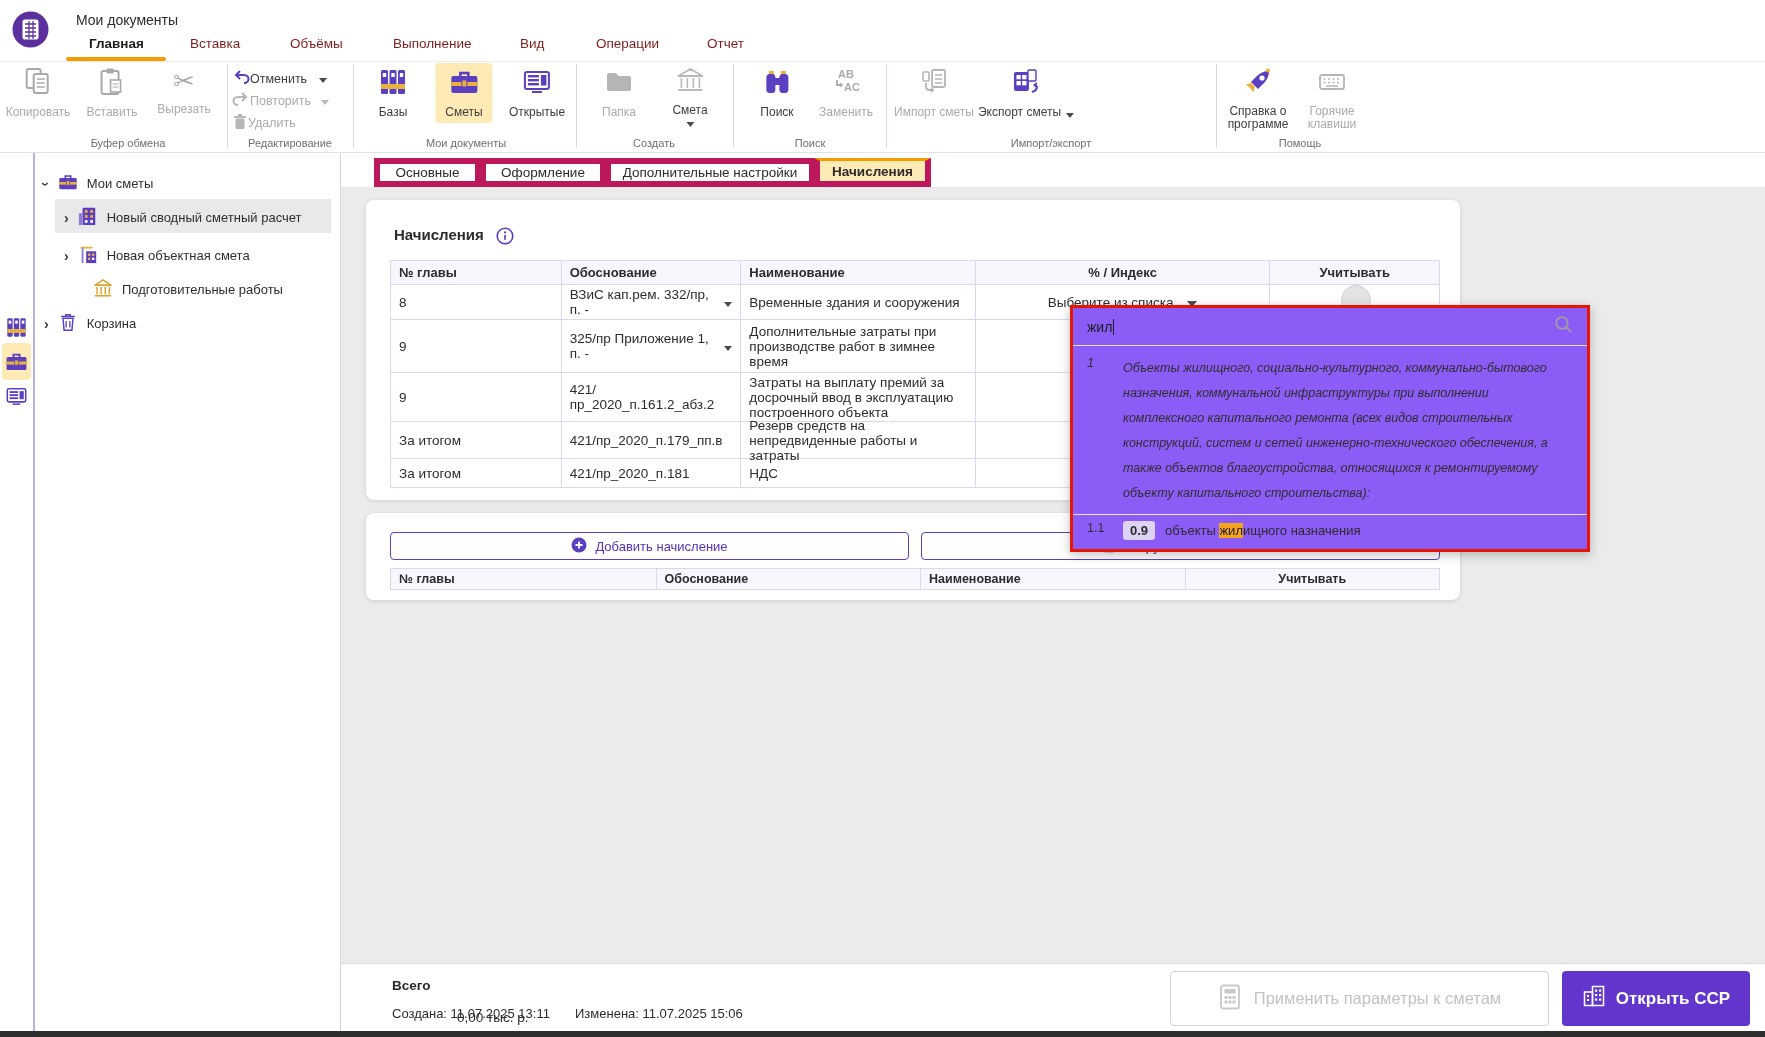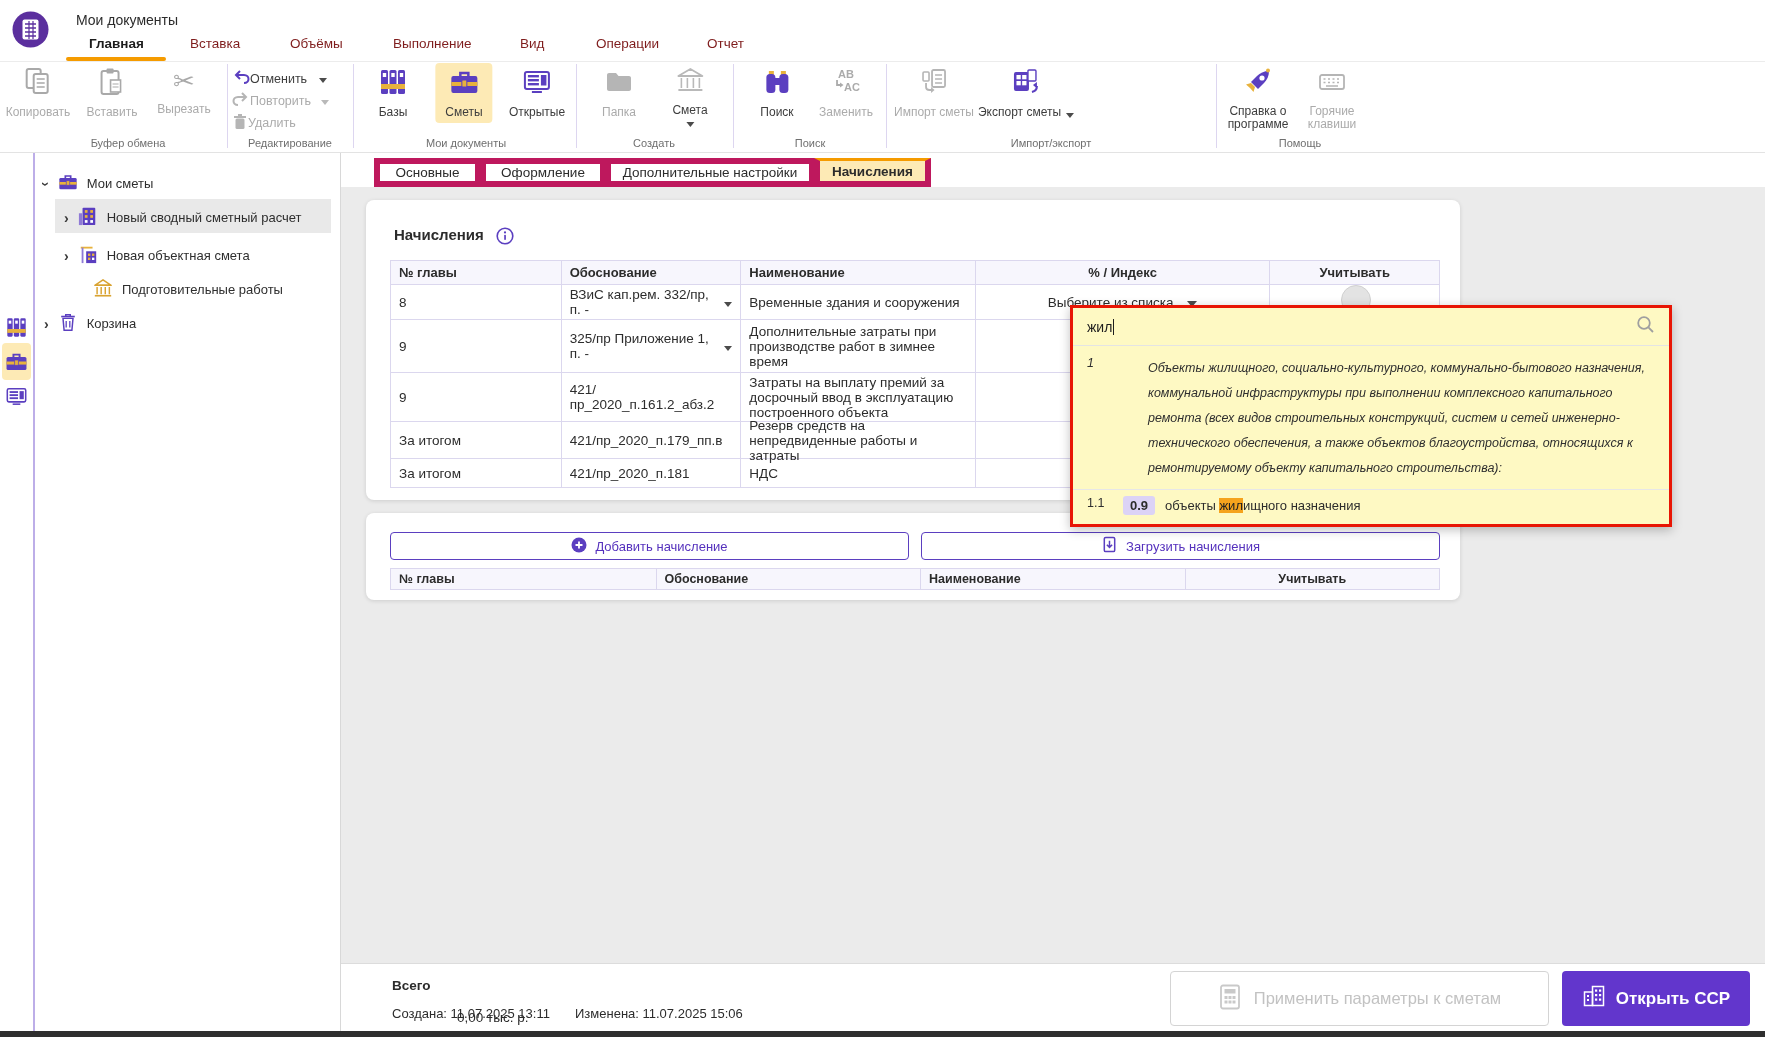--- a/index.html
+++ b/index.html
@@ -42,27 +42,27 @@
   .tbl{position:absolute;left:390px;top:260px;width:1050px;z-index:2;border:1px solid #dbd7ee;box-sizing:border-box;background:#fff;font-size:13.5px;}
   .trow{display:flex;border-top:1px solid #dbd7ee;}
   .trow:first-child{border-top:none;}
   .tcell{box-sizing:border-box;border-left:1px solid #dbd7ee;padding:4px 8px;display:flex;align-items:center;}
   .tcell:first-child{border-left:none;}
   .thead{background:#f7f6fd;font-weight:700;font-size:13px;}
   .c1{width:170px;} .c2{width:180px;} .c3{width:235px;} .c4{width:295px;} .c5{width:170px;}
   .between{justify-content:space-between;}
   .center{justify-content:center;}
   
-  .ddwn{position:absolute;left:1070px;top:305px;width:602px;box-sizing:border-box;background:#fef9c3;
+  .ddwn{position:absolute;left:1070px;top:305px;width:520px;box-sizing:border-box;background:#8b5cf6;
         border:3px solid #e81504;z-index:10;box-shadow:0 3px 10px rgba(0,0,0,.25);}
   .dd-search{height:37px;border-bottom:1px solid #e4e4e4;display:flex;align-items:center;padding:0 14px;}
   .dd-q{font-size:14px;color:#1e1e1e;border-right:1.5px solid #1e1e1e;padding-right:1px;}
   .dd-group{display:flex;padding:10px 14px 8px;border-bottom:1px solid #e7e7e7;}
   .dd-num{width:36px;font-size:12.5px;font-style:italic;color:#2f2f2f;flex:none;}
-  .dd-text{font-size:12.5px;font-style:italic;line-height:25px;color:#2f2f2f;width:535px;margin-left:25px;}
+  .dd-text{font-size:12.5px;font-style:italic;line-height:25px;color:#2f2f2f;width:535px;}
   .dd-item{display:flex;align-items:flex-start;padding:6px 14px 9px;}
   .badge{background:#dcd3f6;border-radius:3px;padding:2px 7px;font-weight:700;font-size:13px;margin-right:10px;}
   .hl{background:#f5a31d;color:#222;}
   .toggle-knob{position:absolute;left:1341px;top:285px;width:28px;height:28px;border-radius:50%;
                background:#e3e3e3;border:1px solid #d0d0d0;z-index:5;}
   
   .btnrow{position:absolute;left:24px;top:19px;width:1050px;display:flex;gap:12px;}
   .obtn{flex:1;height:28px;box-sizing:border-box;border:1.5px solid #5b3fc0;border-radius:4px;background:#fff;
         color:#5531bd;font-size:13px;display:flex;align-items:center;justify-content:center;gap:8px;cursor:default;}
   .obtn.dis{border:1px solid #d2d2d2;color:#b9b9b9;}

